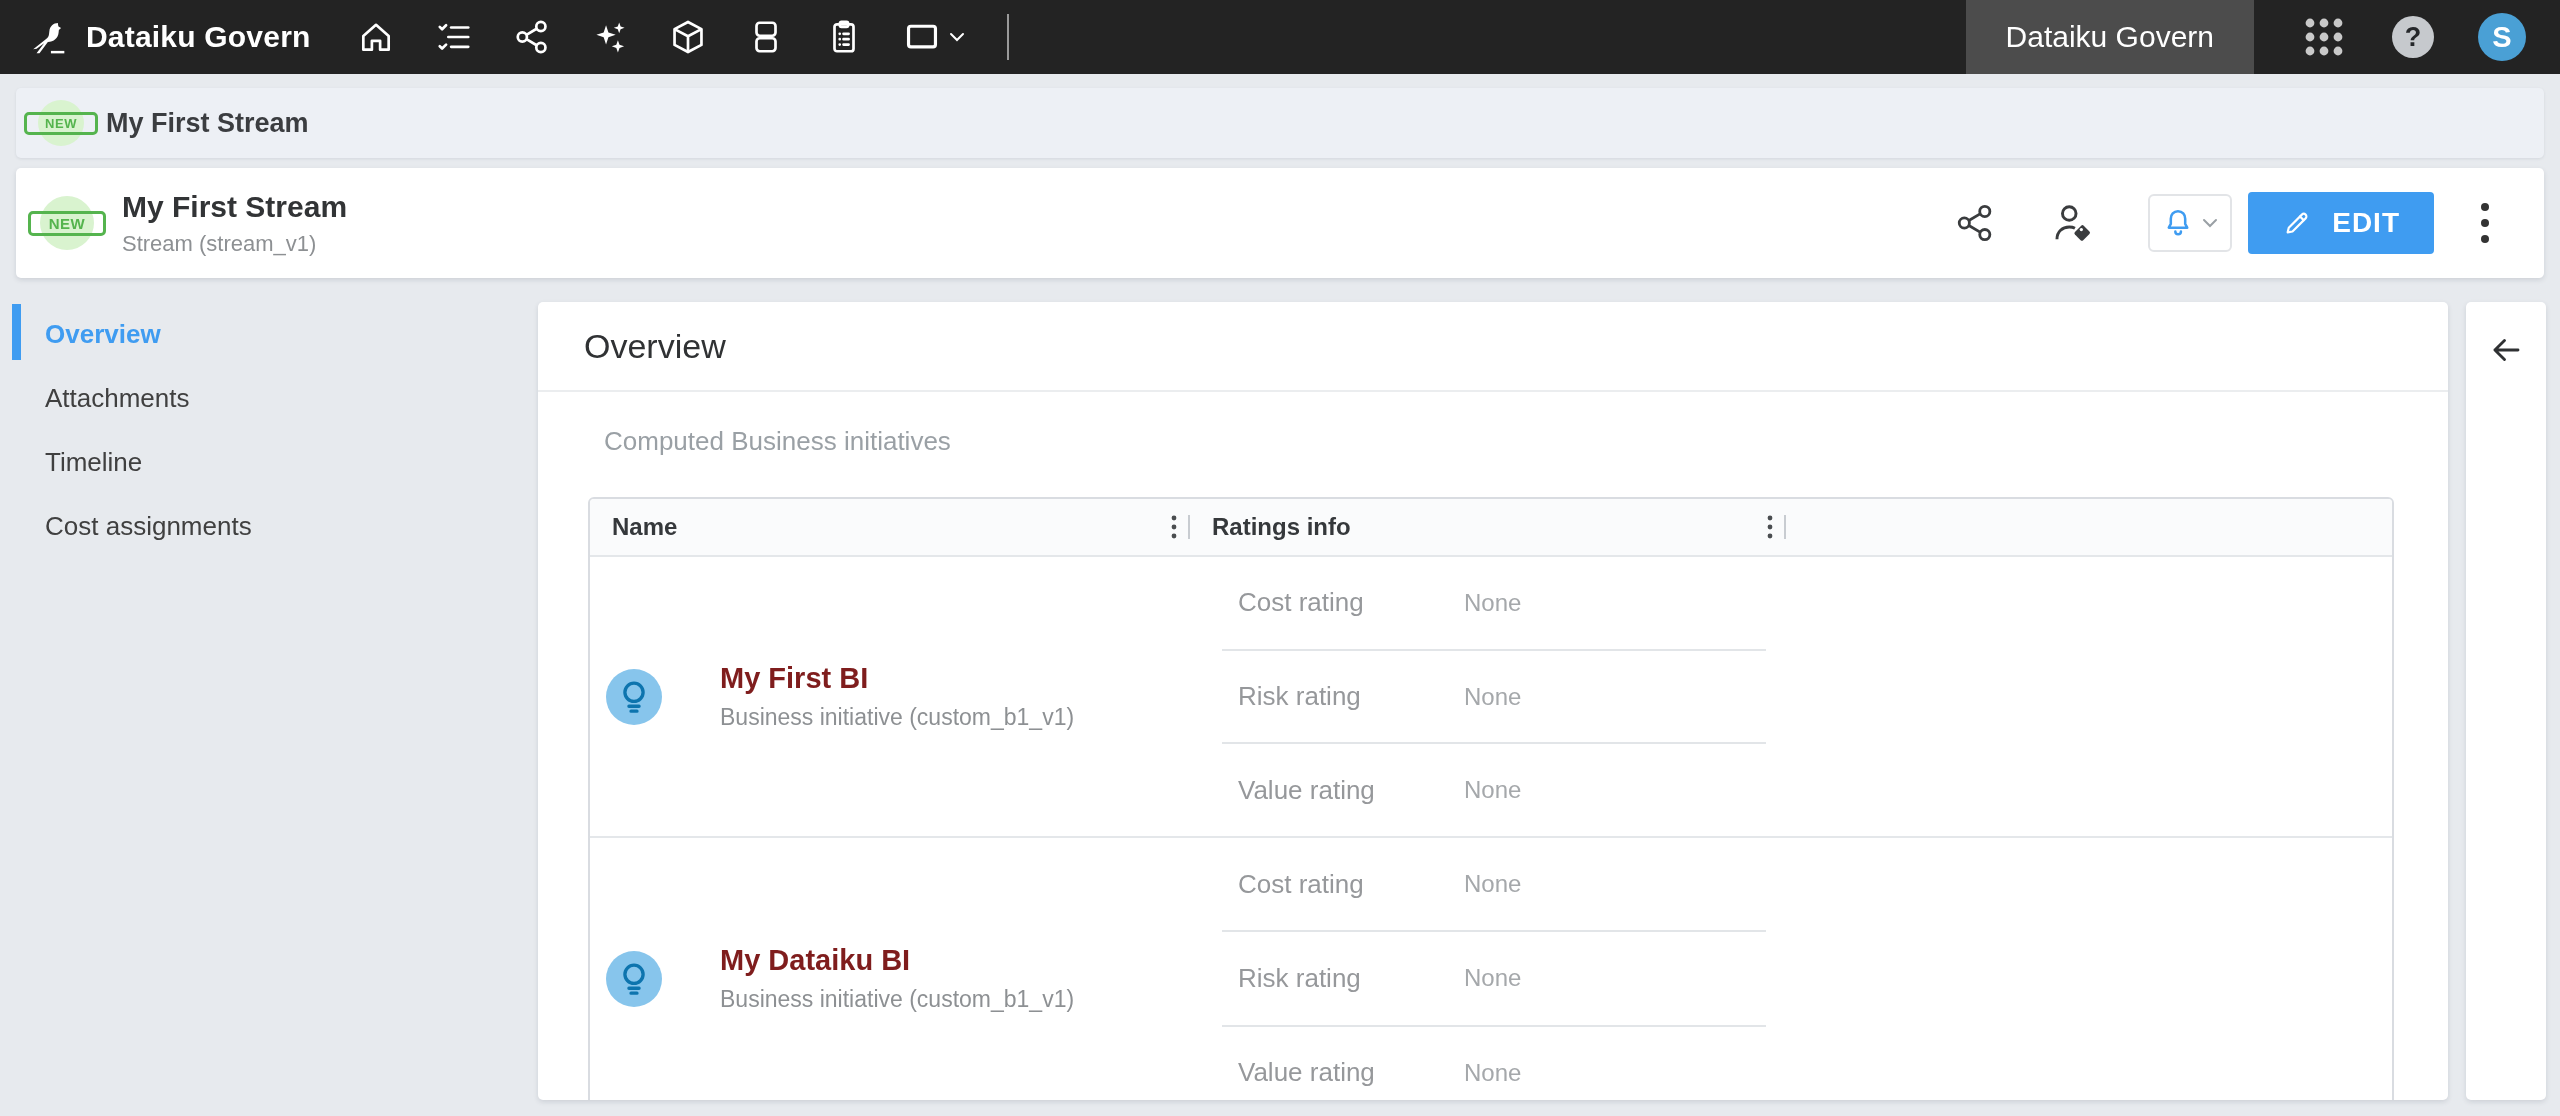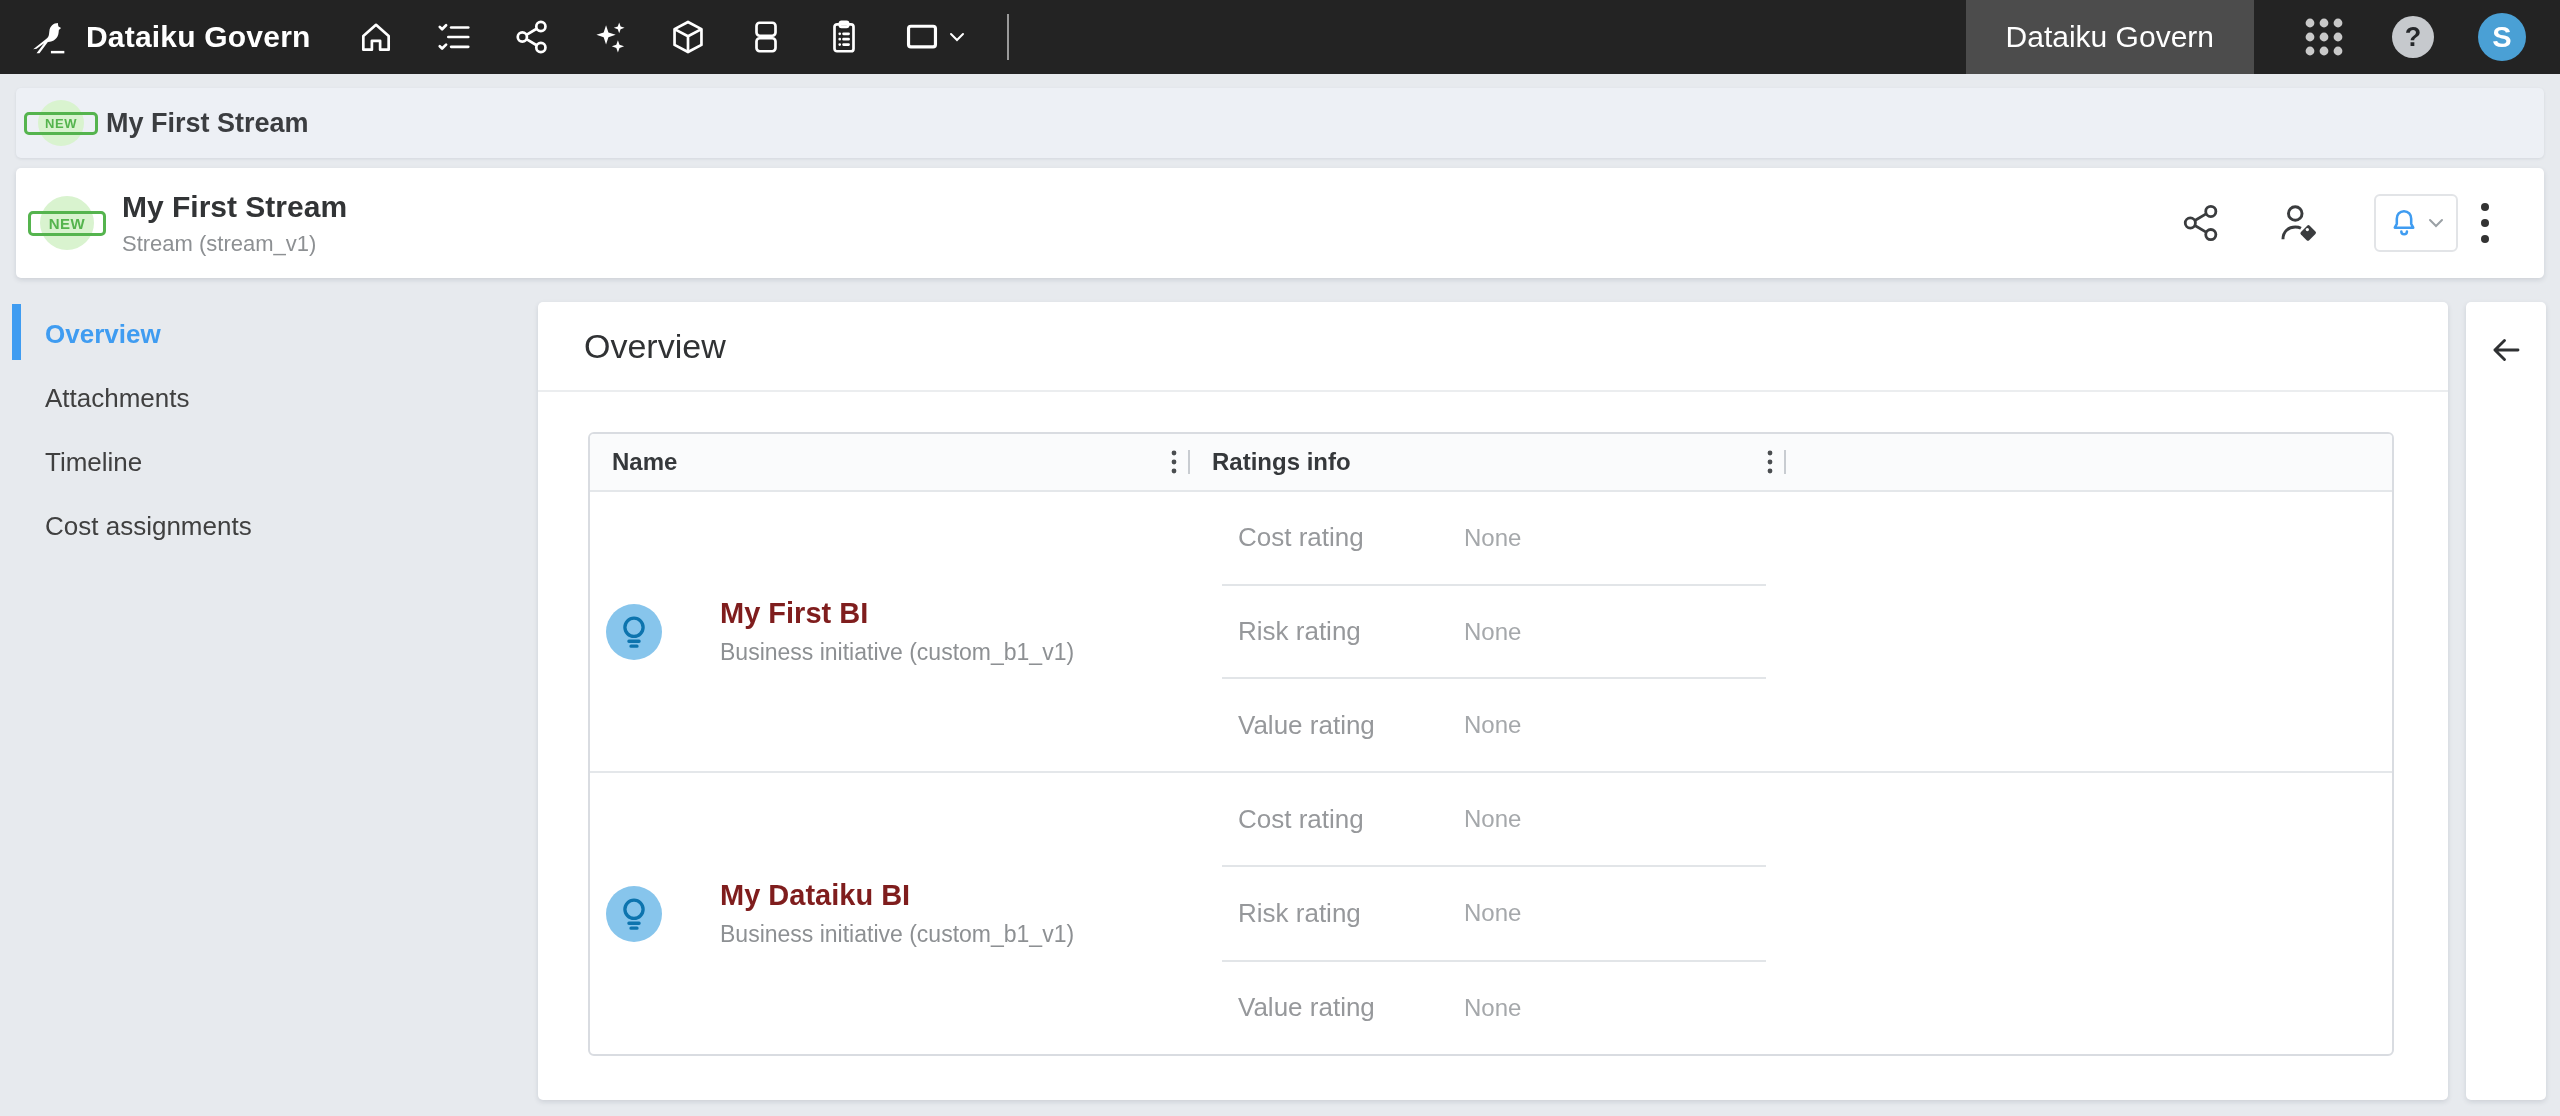--- a/index.html
+++ b/index.html
@@ -265,20 +265,29 @@
           <path d="M12 3.2c-3.3 0-5.4 2.5-5.4 5.6v3.9L5.1 15.5h13.8l-1.5-2.8V8.8c0-3.1-2.1-5.6-5.4-5.6z"></path>
           <path d="M10 18.4a2.1 2.1 0 0 0 4.2 0"></path>
         </svg>
       </span>
       <span>
         <svg width="16" height="11" viewBox="0 0 16 11" fill="none" stroke="#9aa0a5" stroke-width="2" stroke-linecap="round">
           <path d="M2 2l6 6 6-6"></path>
         </svg>
       </span>
     </button>
+    <button class="edit-btn">
+      <span>
+        <svg width="30" height="30" viewBox="0 0 24 24" fill="none" stroke="#fff" stroke-width="1.7" stroke-linecap="round" stroke-linejoin="round">
+          <path d="M4.5 19.5l.9-3.7L15.9 5.3a2.1 2.1 0 0 1 3 3L8.4 18.8l-3.9.7z"></path>
+          <path d="M14.4 6.8l2.9 2.9"></path>
+        </svg>
+      </span>
+      <span>EDIT</span>
+    </button>
     <button class="kebab-btn">
       <span>
         <svg width="10" height="44" viewBox="0 0 10 44" fill="#333">
           <circle cx="5" cy="6" r="4"></circle>
             <circle cx="5" cy="22" r="4"></circle>
             <circle cx="5" cy="38" r="4"></circle>
         </svg>
       </span>
     </button>
   </div>
@@ -301,20 +310,21 @@
 
     <span>Cost assignments</span>
   </div>
 </nav>
 
 <section class="main-card card">
   <div class="card-head">
     <h1 class="card-heading">Overview</h1>
   </div>
 
+  <span class="section-label">Computed Business initiatives</span>
 
   <div class="bi-table">
     <div class="t-head">
       <div class="t-hcell">
         <span>Name</span>
         <button class="col-kebab">
           <svg width="8" height="26" viewBox="0 0 8 26" fill="#4a4d50">
             <circle cx="4" cy="4" r="2.4"></circle>
               <circle cx="4" cy="13" r="2.4"></circle>
               <circle cx="4" cy="22" r="2.4"></circle>

